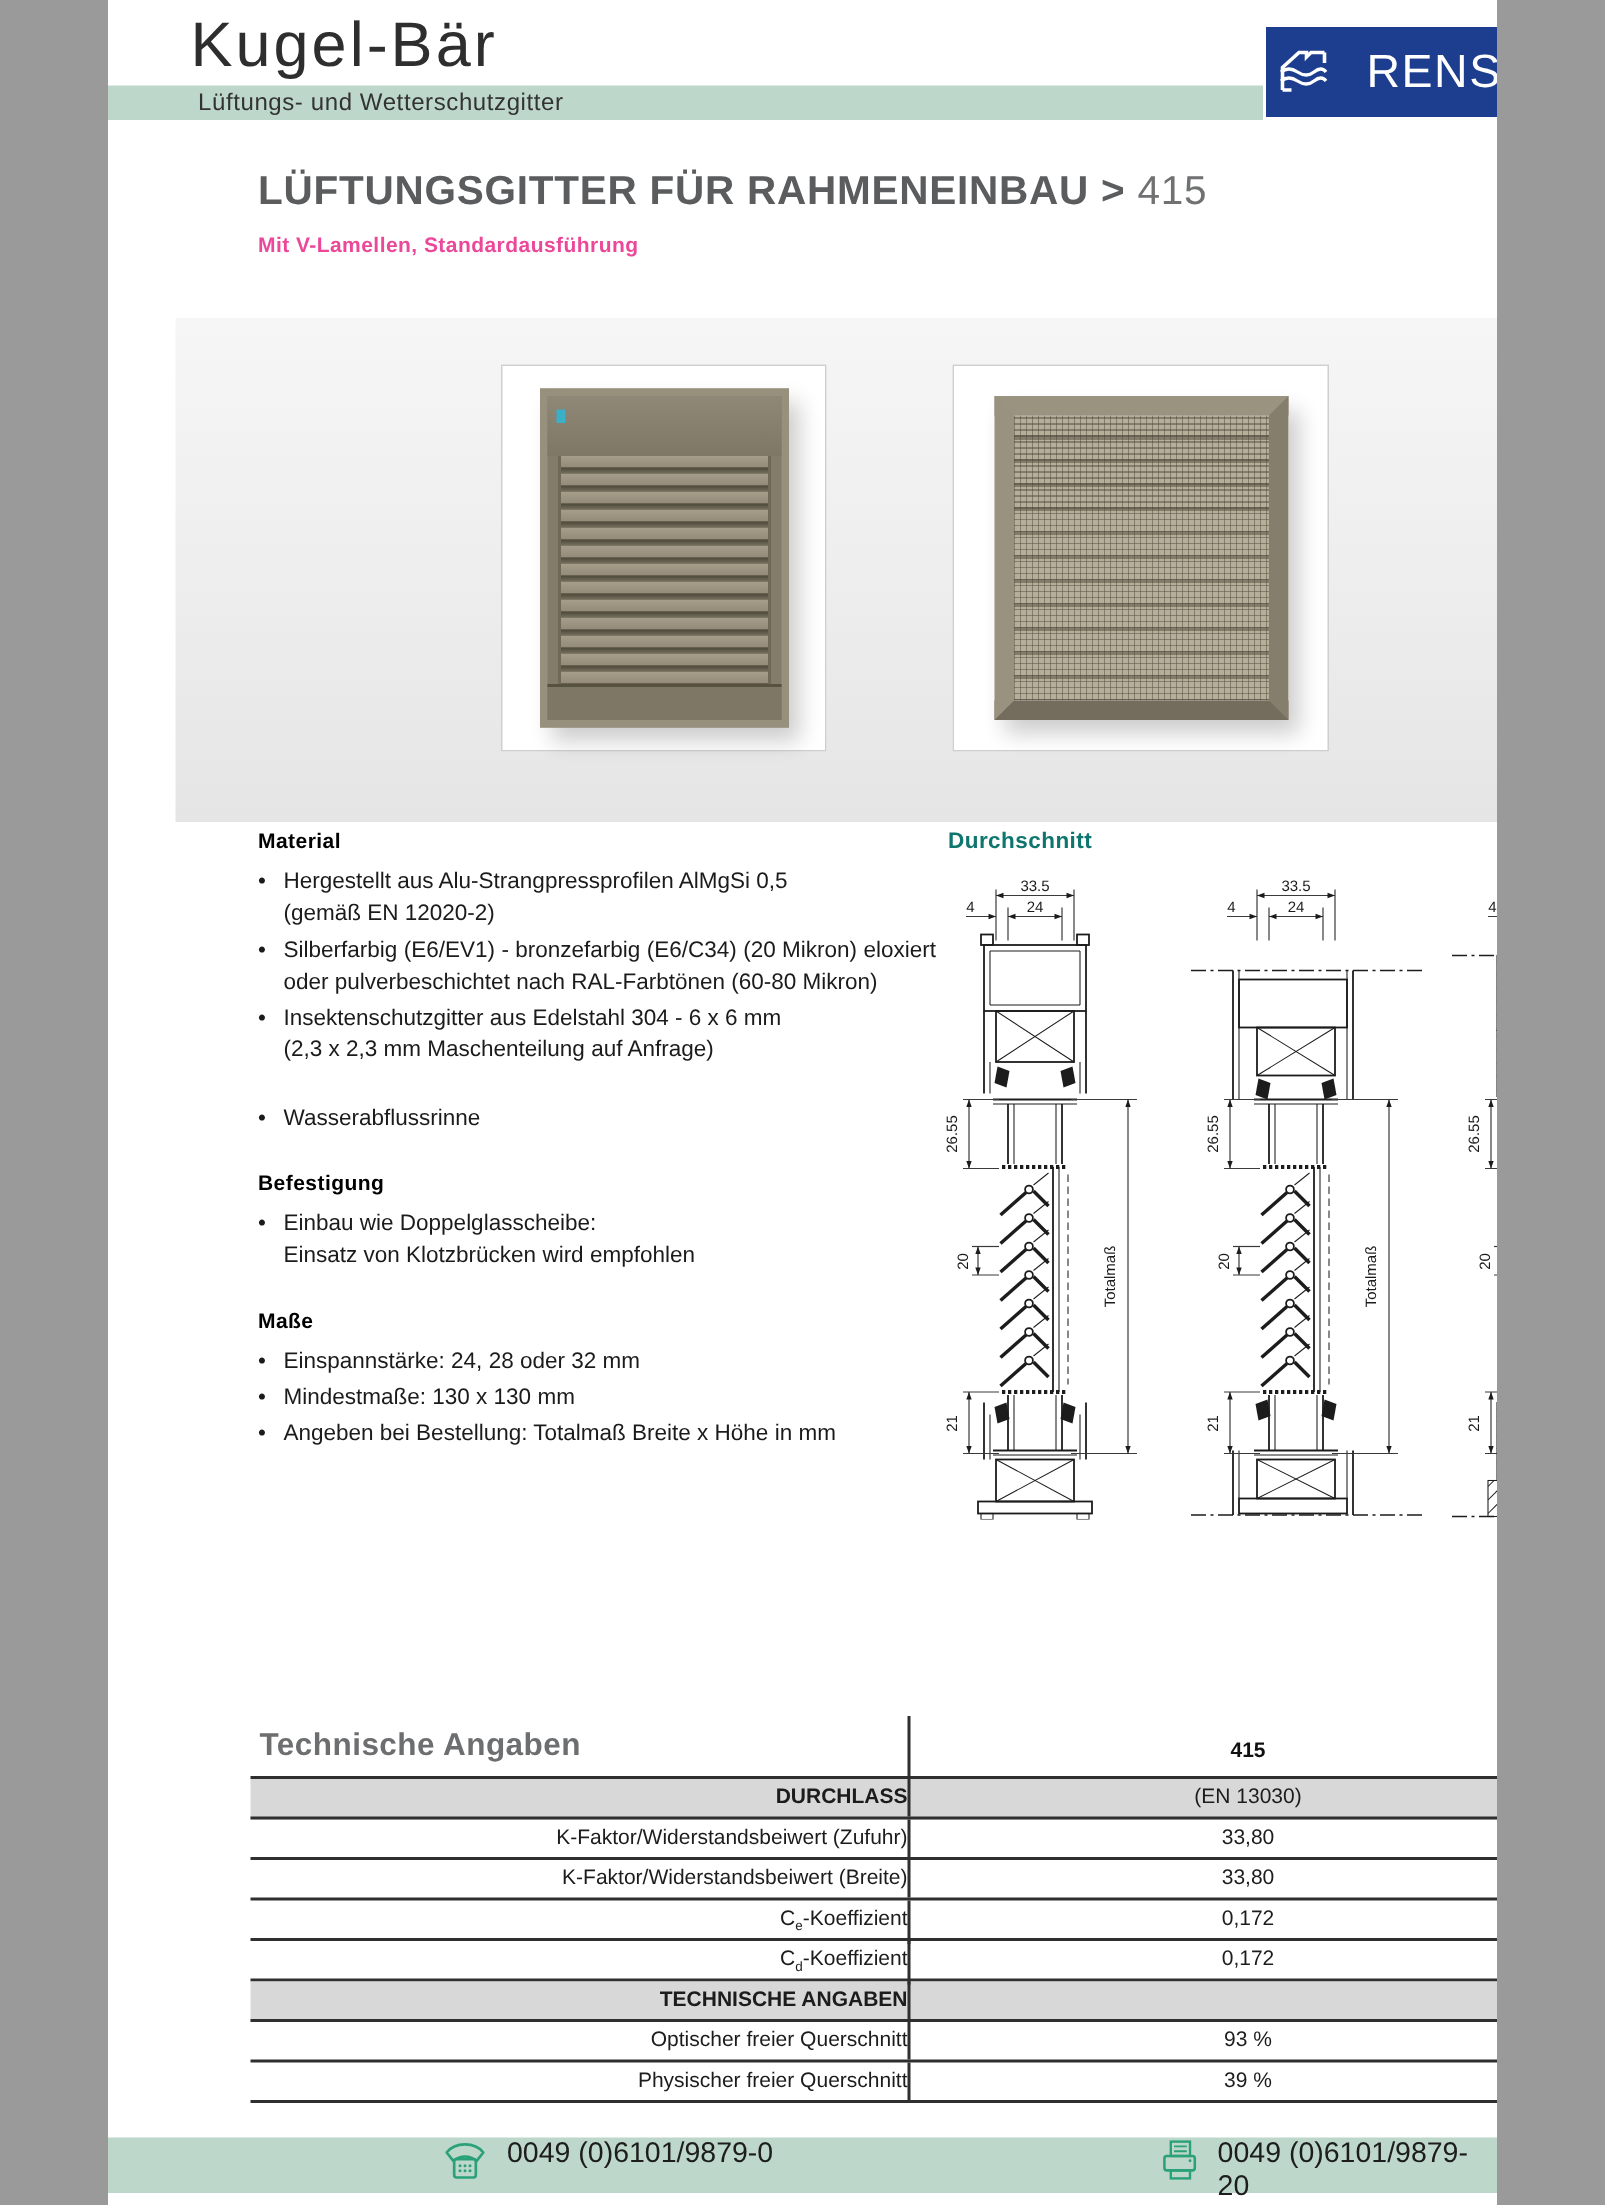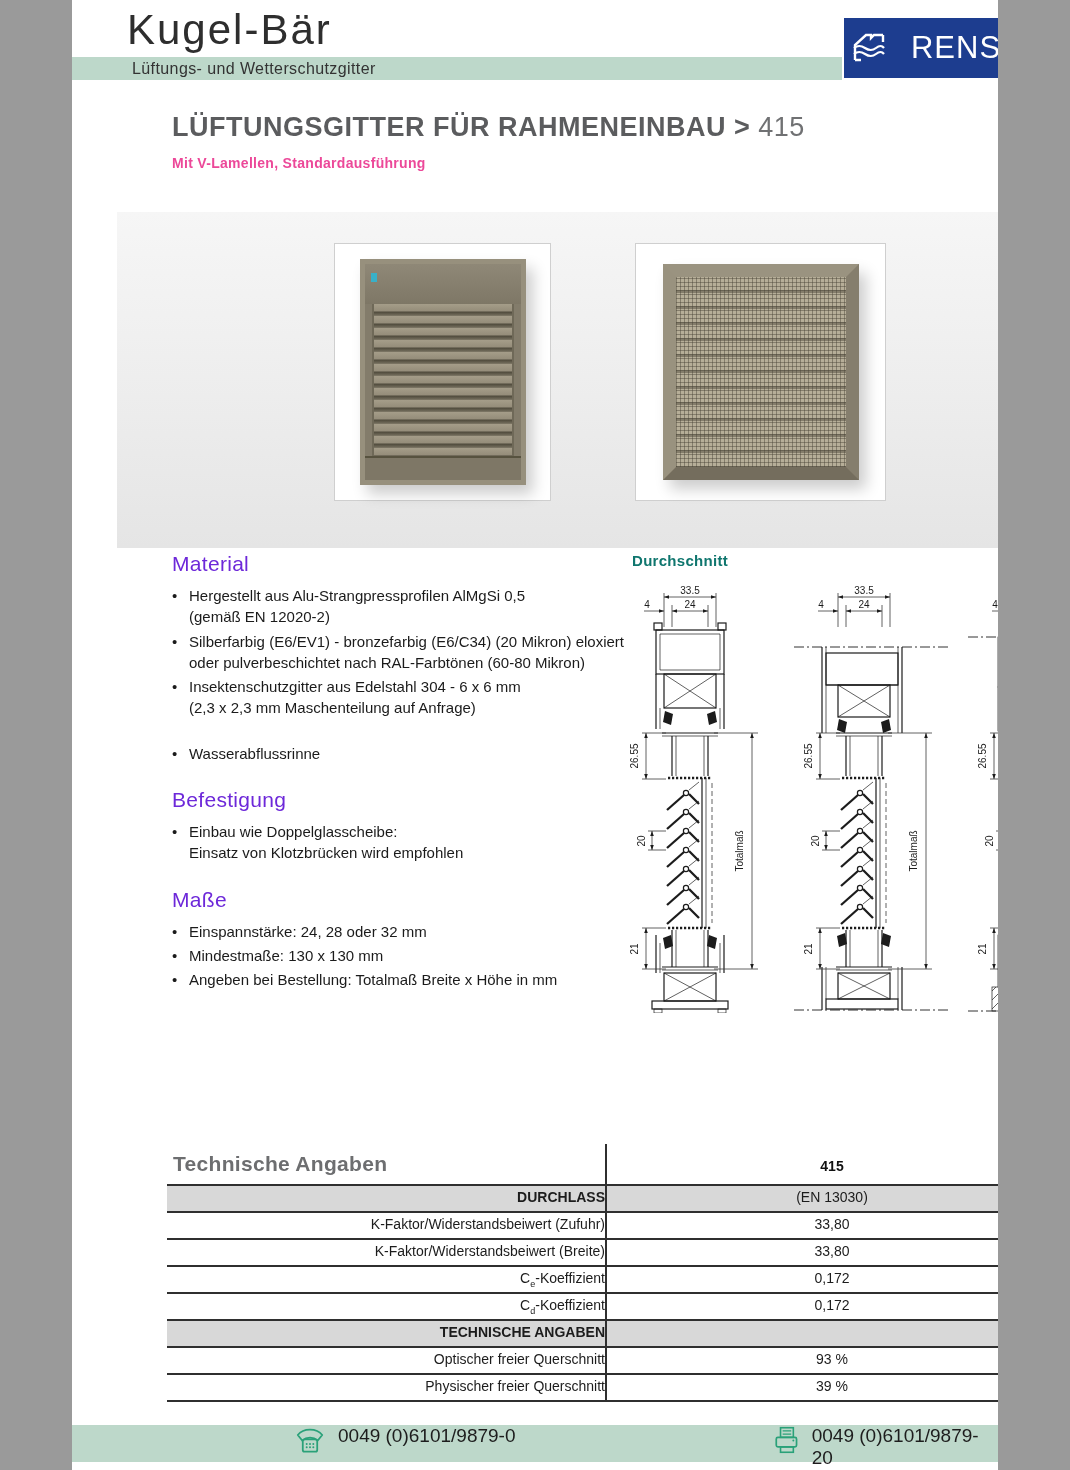--- a/index.html
+++ b/index.html
@@ -40,21 +40,21 @@
   .grille-back{width:196px;height:216px;box-sizing:border-box;
      border:13px solid;border-color:#9a9380 #857e6d #746d5d #99927f;
      box-shadow:7px 9px 14px rgba(0,0,0,.20);
      background:
        repeating-linear-gradient(90deg, rgba(72,67,54,.45) 0 1px, transparent 1px 4px),
        repeating-linear-gradient(0deg, rgba(72,67,54,.45) 0 1px, transparent 1px 4px),
        repeating-linear-gradient(180deg,#b6ae98 0 13px,#847d6b 13px 16px);}
 
   
   .leftcol{position:absolute;left:100px;top:552px;width:452px;}
-  .sect h2{margin:0 0 9px 0;font-size:21px;font-weight:normal;color:#6d28d9;letter-spacing:.3px;}
+  .sect h2{margin:0 0 9px 0;font-size:14px;font-weight:bold;color:#000000;letter-spacing:.3px;}
   .sect{margin-bottom:24px;}
   .bullets{list-style:none;margin:0;padding:0;}
   .bullets li{display:flex;margin:3px 0;font-size:15px;line-height:1.42;color:#1b1b1b;}
   .bullets .dot{width:17px;flex:none;}
   .bullets .btxt{flex:1;white-space:pre-line;}
   .bullets .just{text-align:justify;}
 
   .rightcol{position:absolute;left:560px;top:552px;width:505px;}
   .rightcol h2{margin:0;font-size:15px;font-weight:bold;color:#0f766e;letter-spacing:.3px;}
   .drawings{display:flex;gap:9px;margin-top:14px;margin-left:-16px;}

